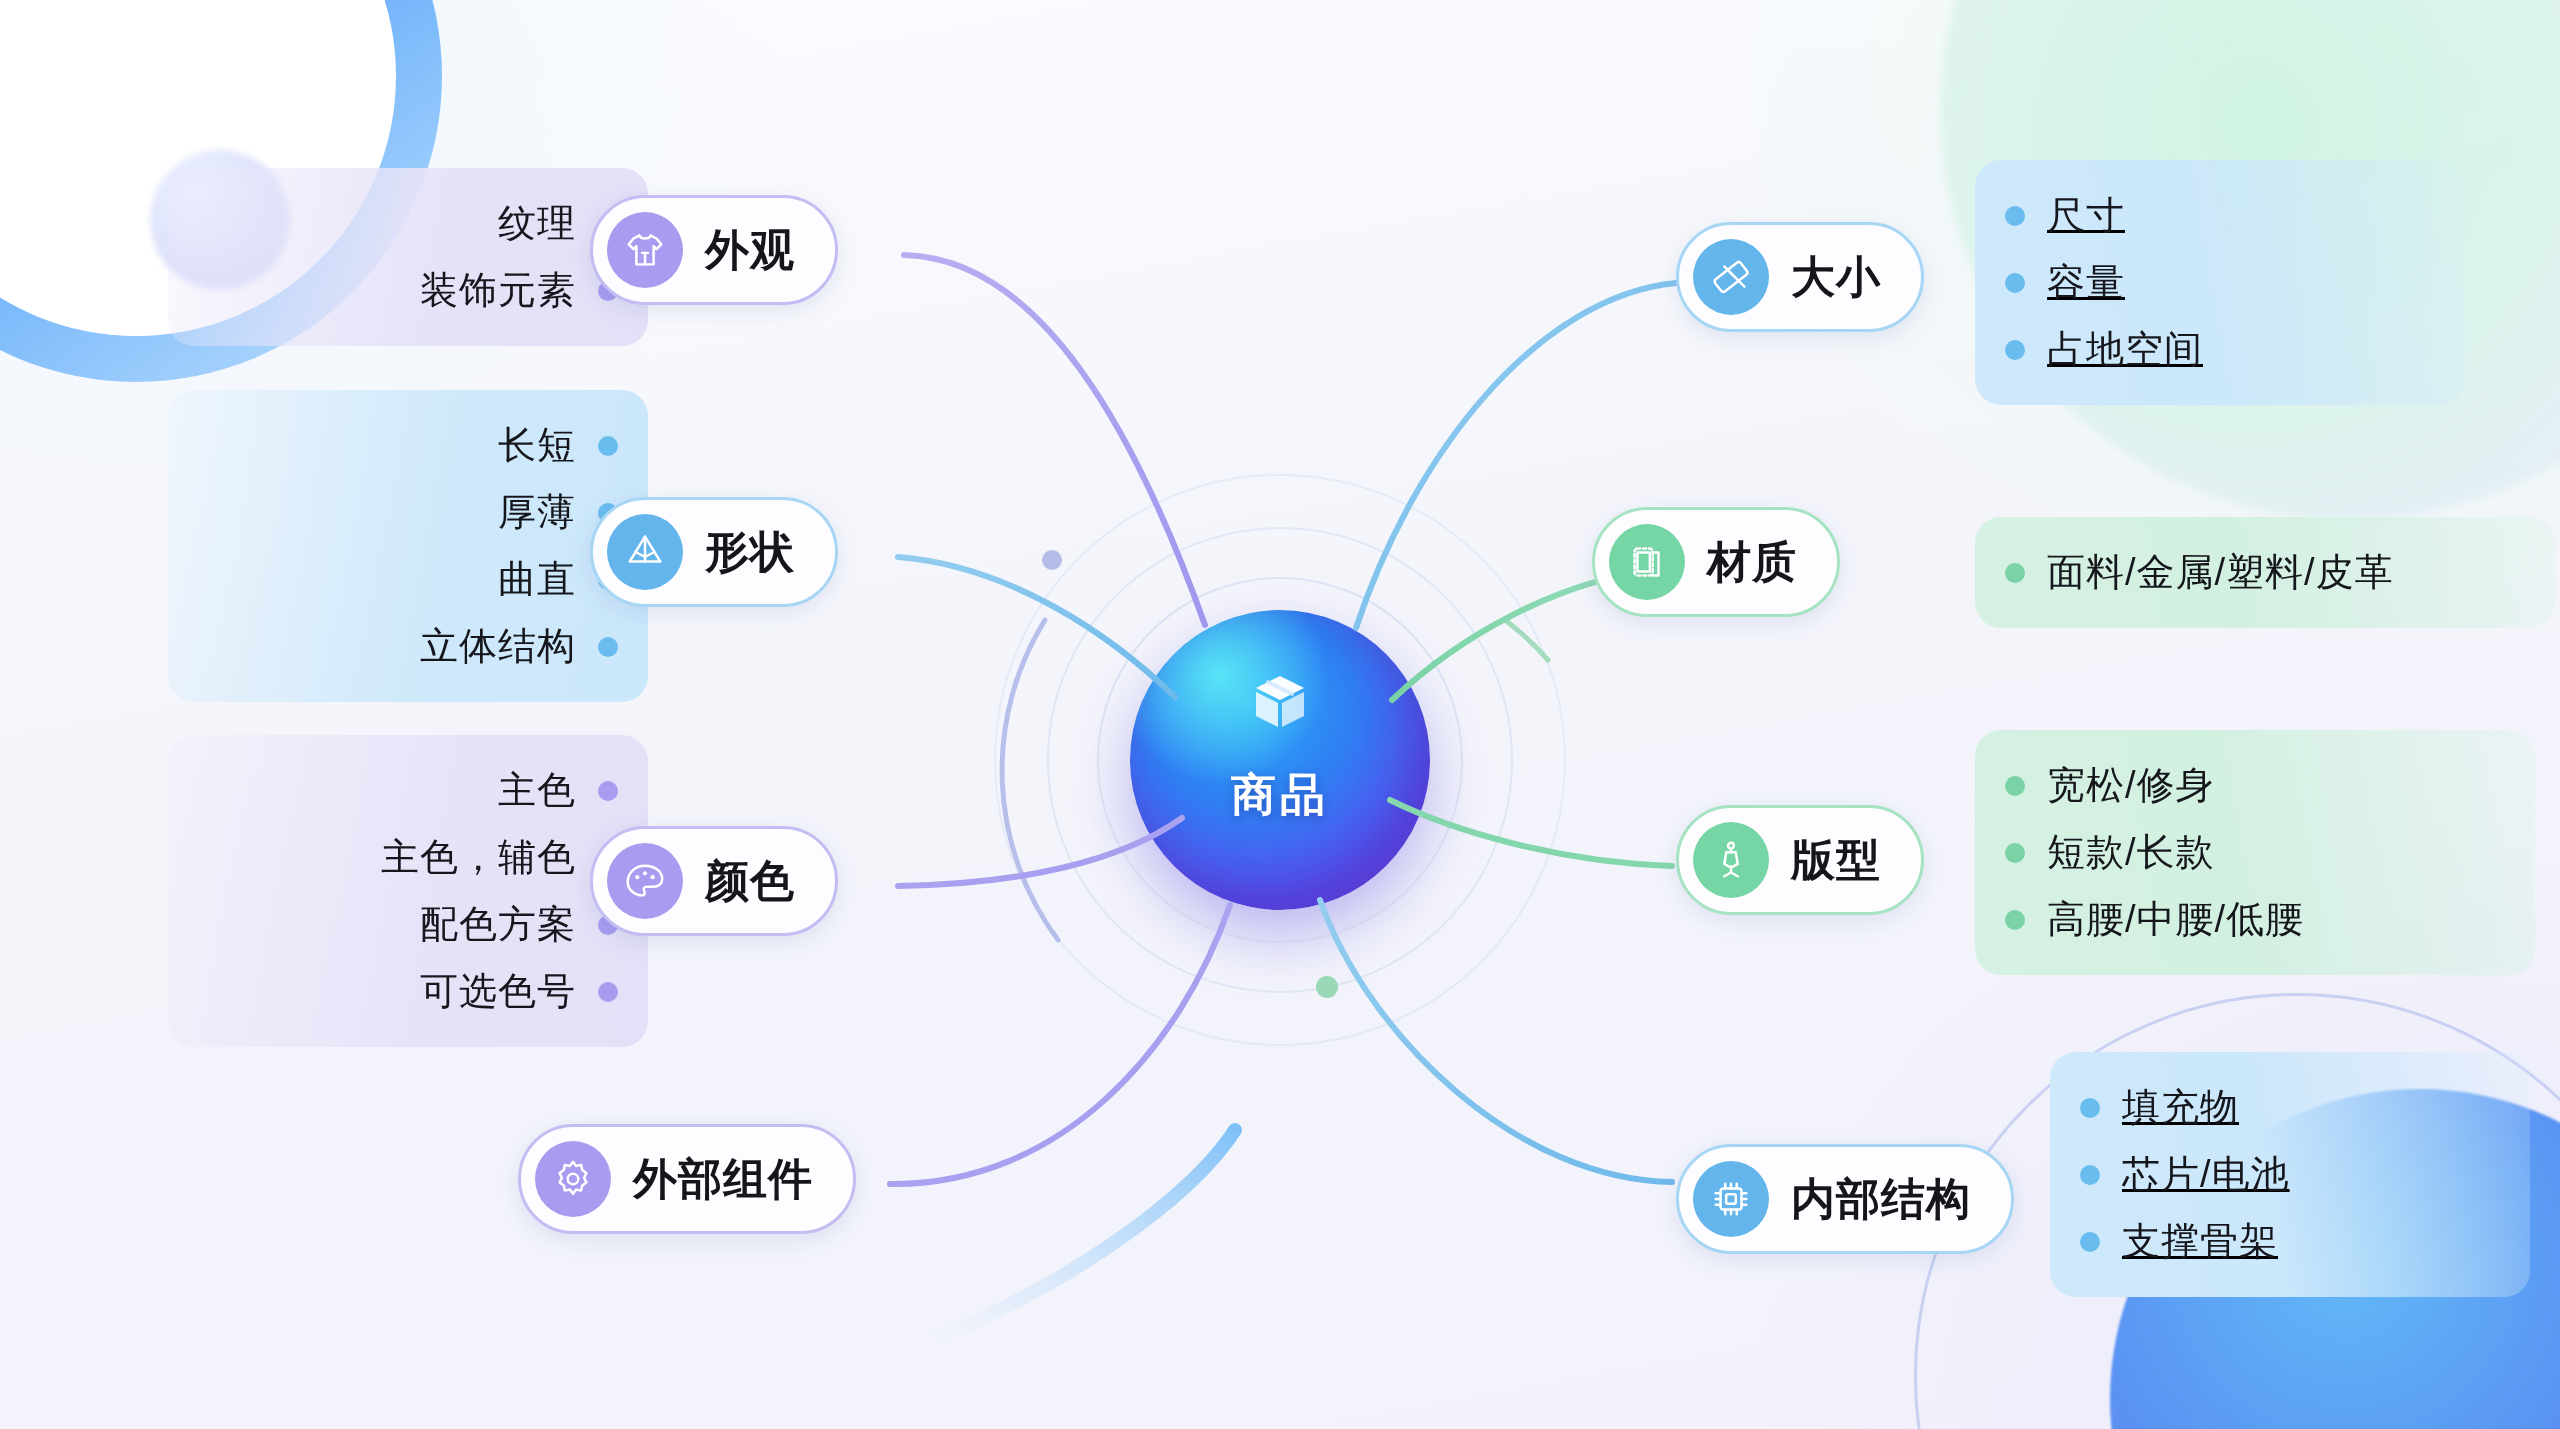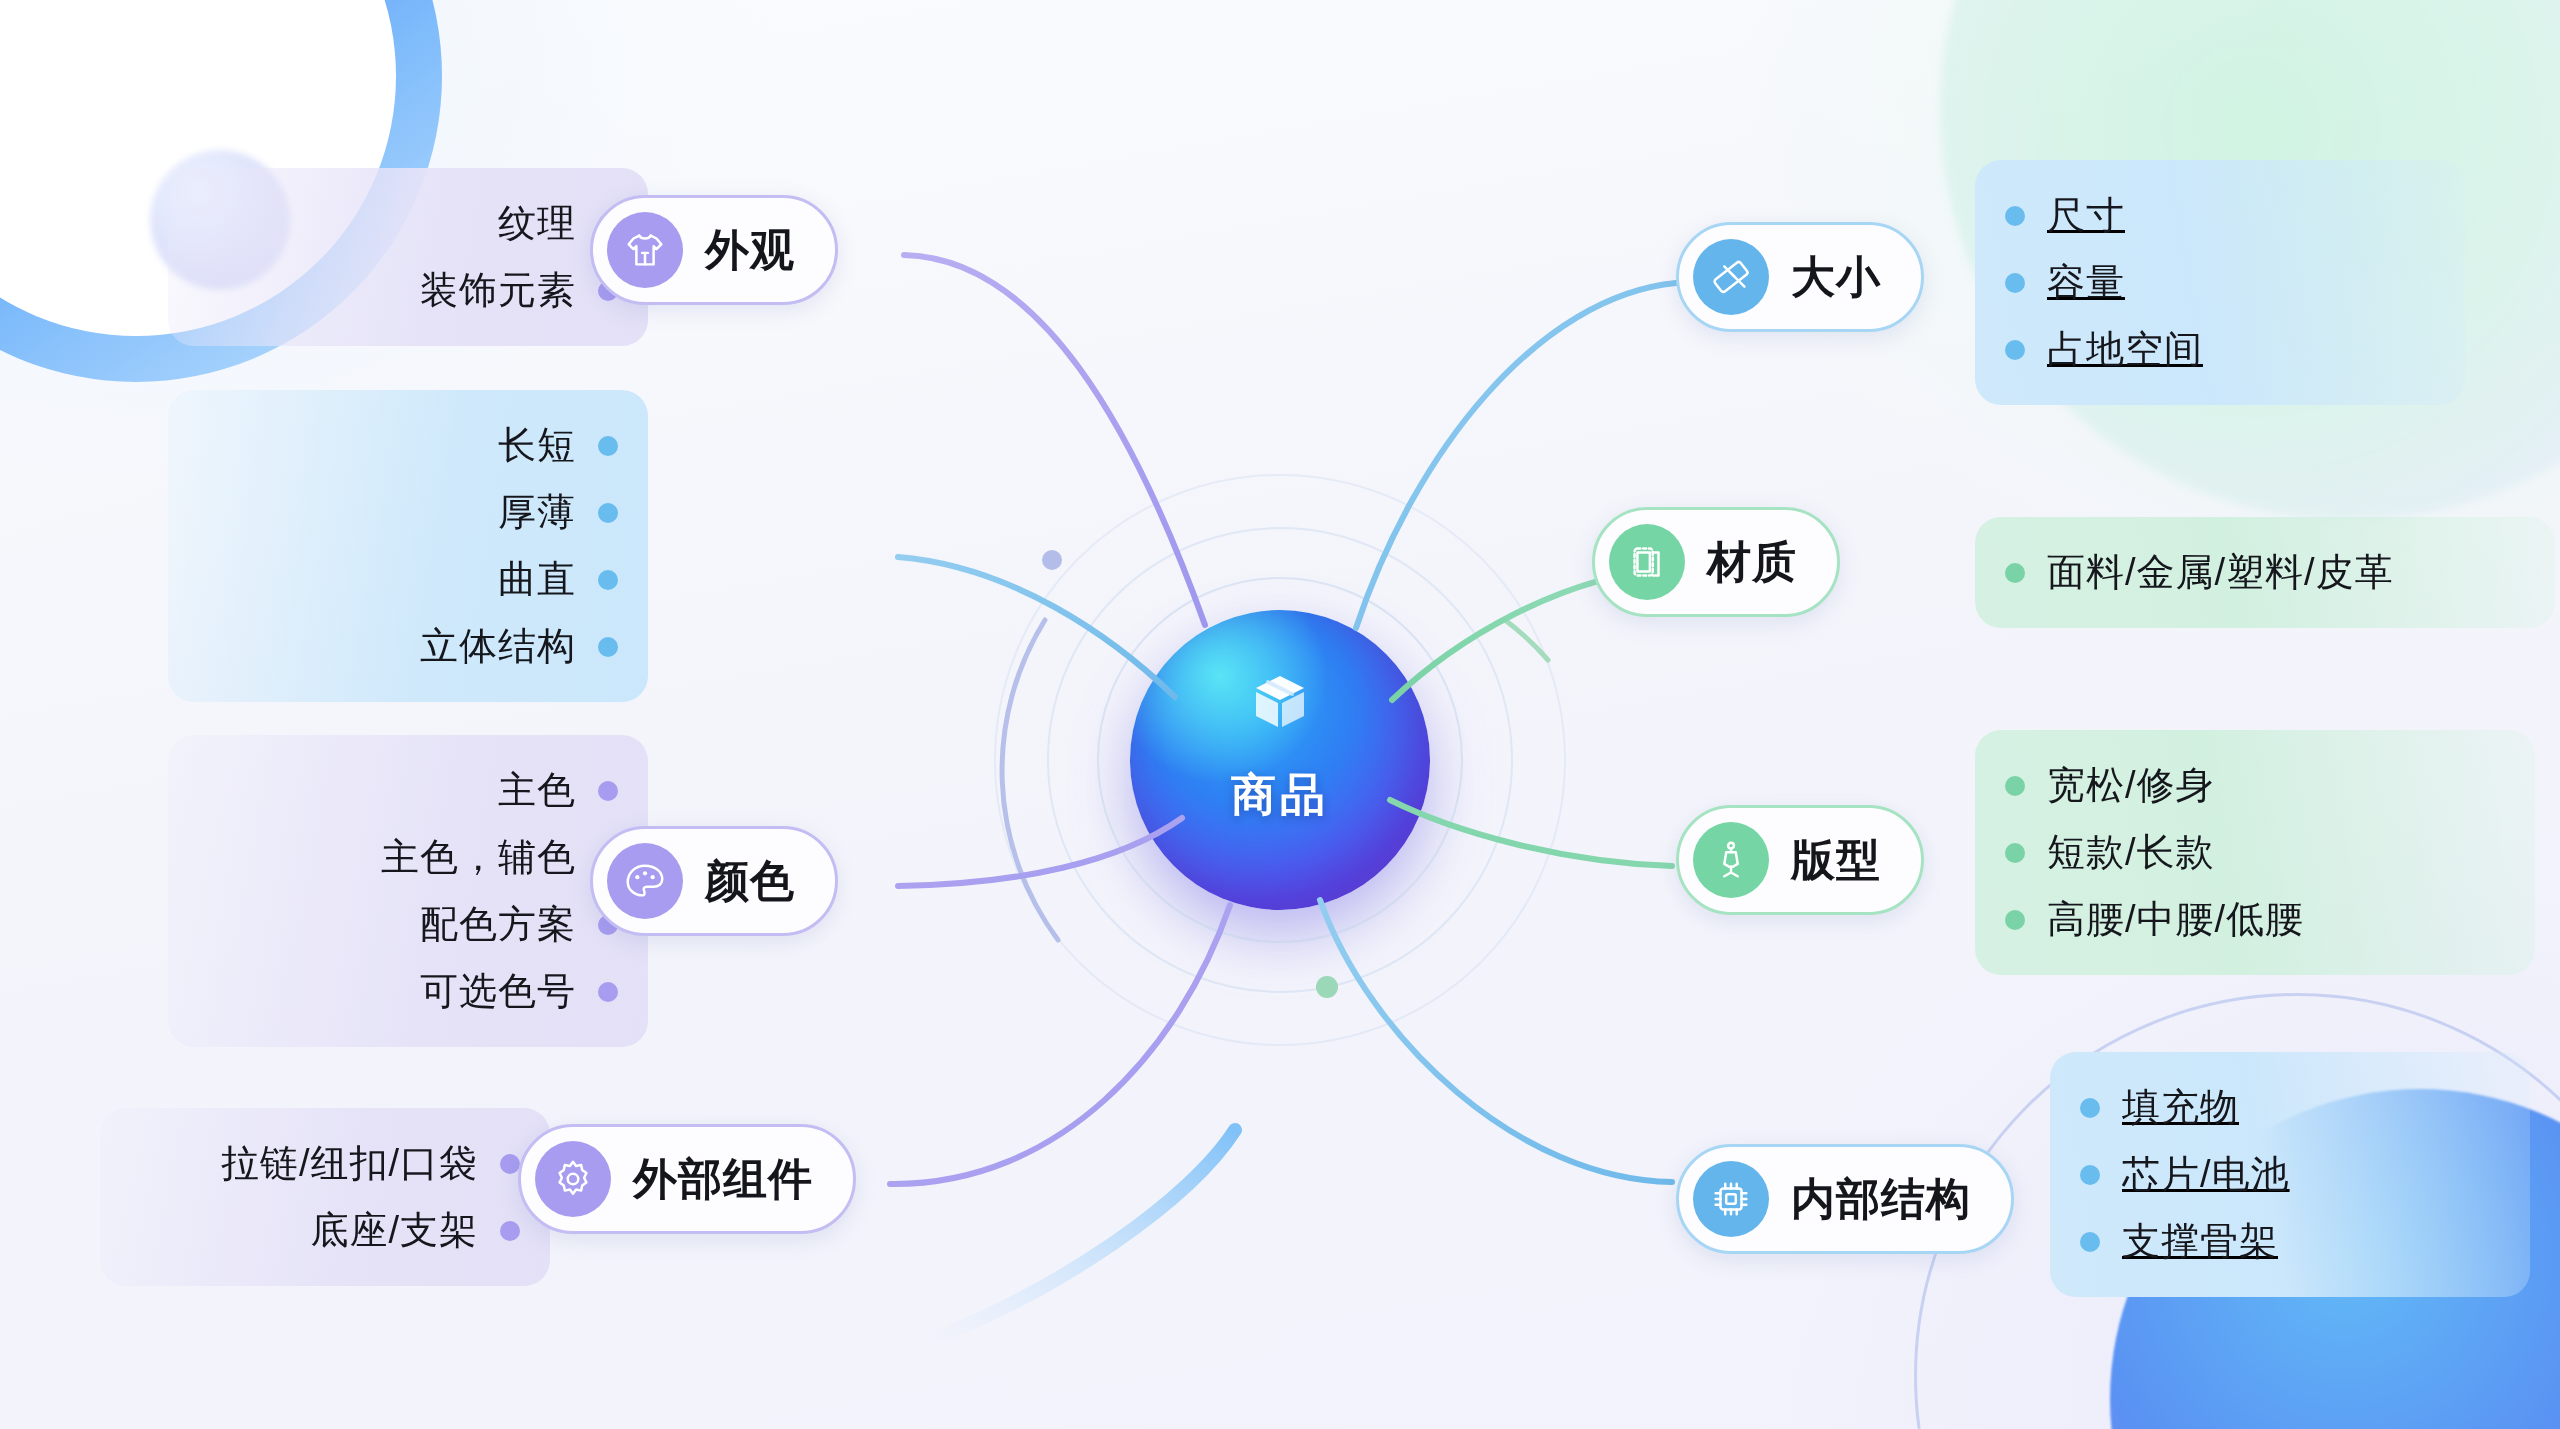--- a/index.html
+++ b/index.html
@@ -206,42 +206,42 @@
     <div class="row">
       <span class="txt">配色方案</span>
       <span class="dot"></span>
     </div>
     <div class="row">
       <span class="txt">可选色号</span>
       <span class="dot"></span>
     </div>
   </div>
 
-  <div class="panel left p-purple" style="left:100px;top:1108px;width:390px;">
-    <div class="row">
-      <span class="txt">拉链/纽扣/口袋</span>
-      <span class="dot"></span>
-    </div>
-    <div class="row">
-      <span class="txt">底座/支架</span>
-      <span class="dot"></span>
-    </div>
-  </div>
 
   <div class="node purple" style="left:590px;top:195px;">
     <span class="ico">
       <svg viewBox="0 0 48 48" fill="none" stroke="#ffffff" stroke-width="2.6" stroke-linecap="round" stroke-linejoin="round">
         <path d="M18 9 L12 12 L7 18 L12 23 L15 20 V39 H33 V20 L36 23 L41 18 L36 12 L30 9"></path>
         <path d="M18 9 C20 13, 28 13, 30 9"></path>
         <path d="M21 27 L27 27 M24 27 L24 39"></path>
       </svg>
     </span>
     <span class="nm">外观</span>
   </div>
 
+  <div class="node blue" style="left:590px;top:497px;">
+    <span class="ico">
+      <svg viewBox="0 0 48 48" fill="none" stroke="#ffffff" stroke-width="2.6" stroke-linecap="round" stroke-linejoin="round">
+        <path d="M24 8 L40 34 H8 Z"></path>
+        <path d="M24 8 L24 34"></path>
+        <path d="M14 24 L24 29 L34 24"></path>
+      </svg>
+    </span>
+    <span class="nm">形状</span>
+  </div>
 
   <div class="node purple" style="left:590px;top:826px;">
     <span class="ico">
       <svg viewBox="0 0 48 48" fill="none" stroke="#ffffff" stroke-width="2.6" stroke-linecap="round" stroke-linejoin="round">
         <path d="M24 8 C13 8 6 16 6 25 C6 33 13 39 21 39 C24 39 24 36 23 34 C22 32 23 30 26 30 H33 C38 30 42 27 42 22 C42 14 34 8 24 8 Z"></path>
         <circle cx="16" cy="20" r="2.2" fill="#fff" stroke="none"></circle>
         <circle cx="24" cy="16" r="2.2" fill="#fff" stroke="none"></circle>
         <circle cx="32" cy="20" r="2.2" fill="#fff" stroke="none"></circle>
       </svg>
     </span>

